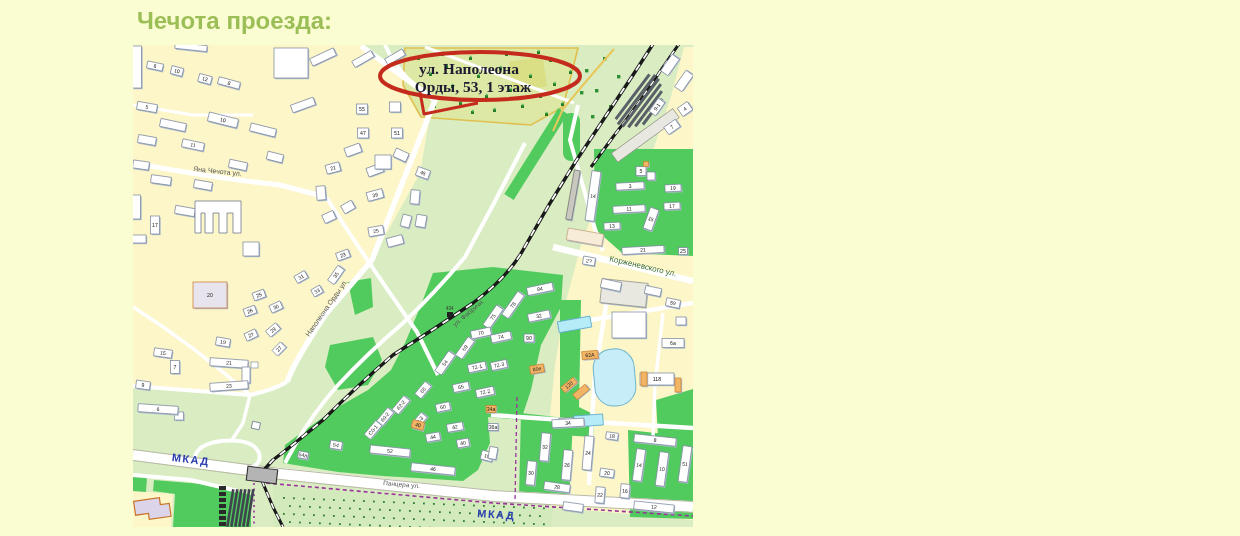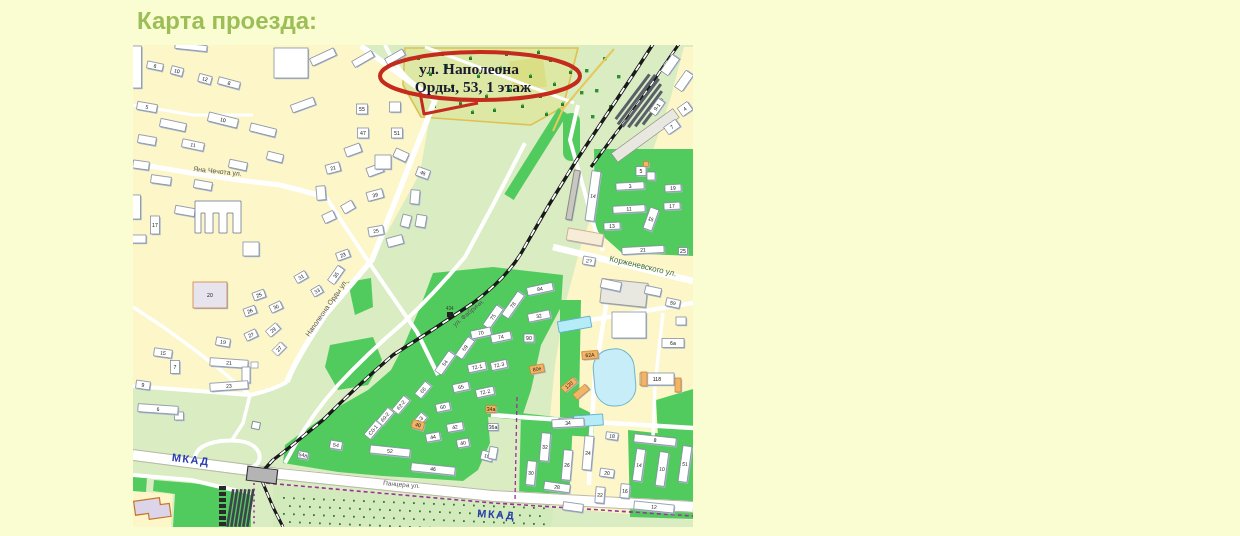--- a/index.html
+++ b/index.html
@@ -4,21 +4,21 @@
 <title>Карта проезда</title>
 <style>
 html,body{margin:0;padding:0;width:1240px;height:536px;background:#fafcd2;overflow:hidden;}
 body{font-family:"Liberation Sans",sans-serif;position:relative;}
 #title{position:absolute;left:137px;top:7px;font-size:24px;font-weight:bold;color:#9cbe56;}
 #map{position:absolute;left:133px;top:45px;}
 </style>
 </head>
 <body>
 
-<div id="title">Карта проезда:</div>
+<div id="title">Чечота проезда:</div>
 
 <svg id="map" width="560" height="482" viewBox="0 0 560 482">
 
 <rect x="0" y="0" width="560" height="482" fill="#d9ecc2"></rect>
 
 <polygon points="0.0,0.0 228.0,0.0 300.0,53.0 287.0,128.0 239.0,215.0 193.0,269.0 162.0,315.0 154.0,337.0 117.0,350.0 0.0,341.0" fill="#fcf6c8"></polygon>
 
 <polygon points="560.0,2.0 551.0,2.0 537.0,55.0 520.0,105.0 493.0,130.0 470.0,140.0 448.0,200.0 432.0,260.0 422.0,320.0 416.0,380.0 413.0,440.0 418.0,462.0 560.0,475.0" fill="#fcf6c8"></polygon>
 
 <polygon points="0.0,446.0 40.0,449.0 38.0,482.0 0.0,482.0" fill="#fcf6c8"></polygon>

